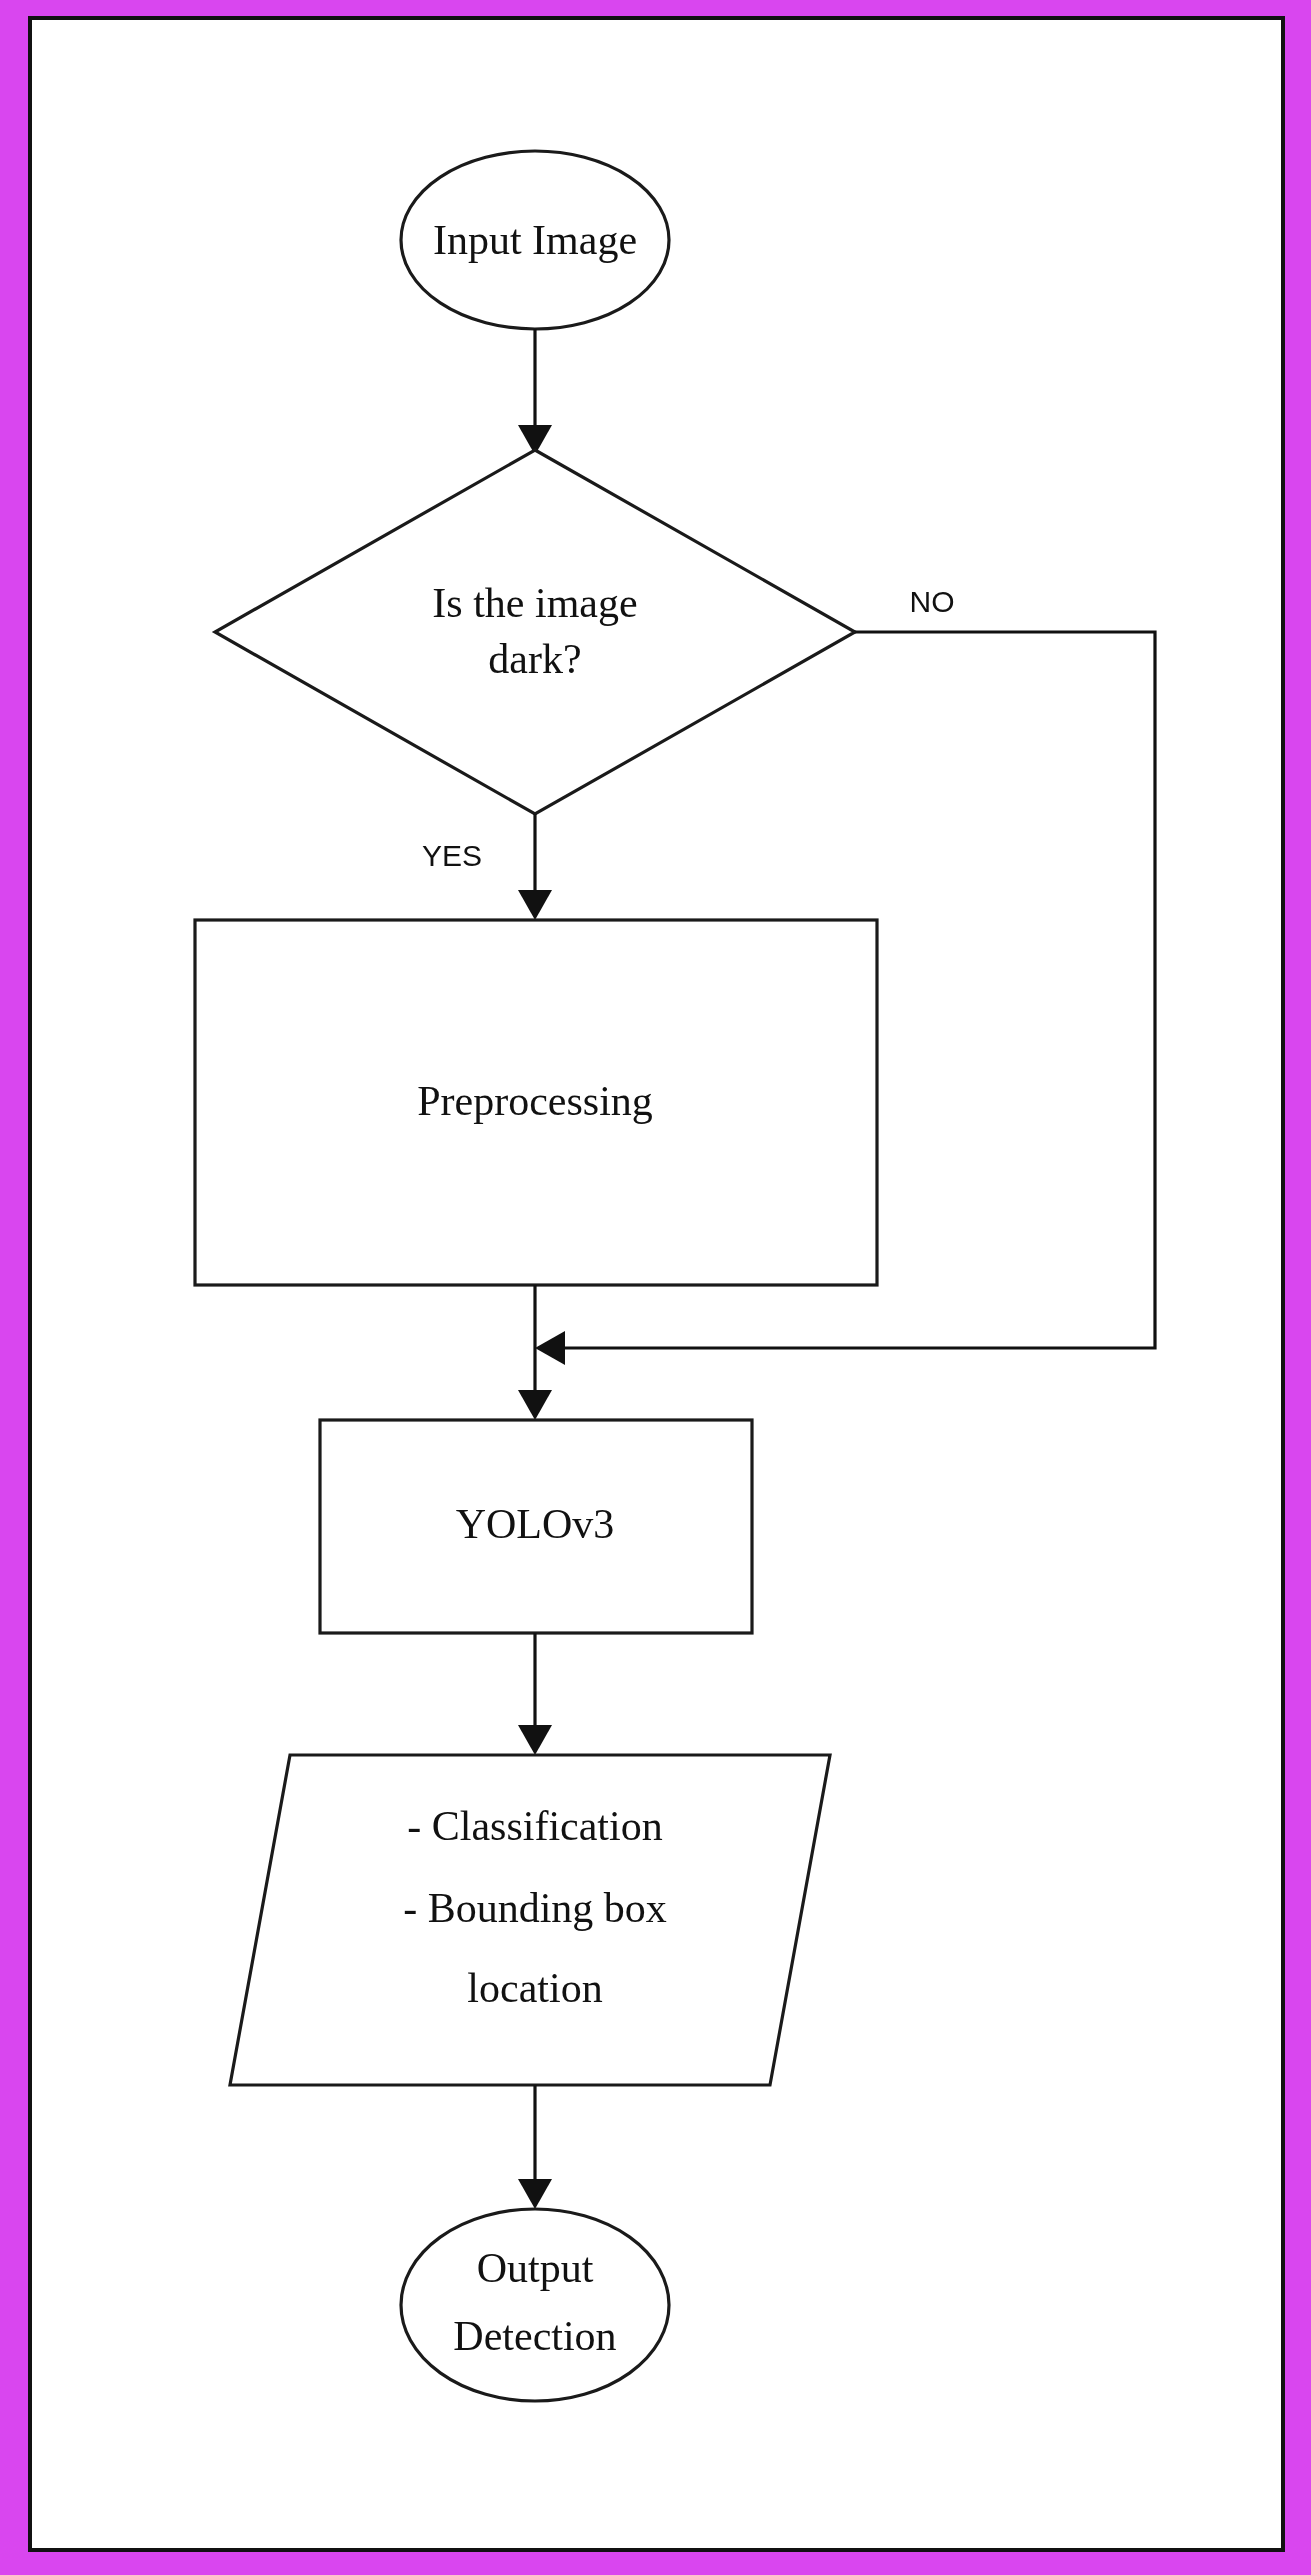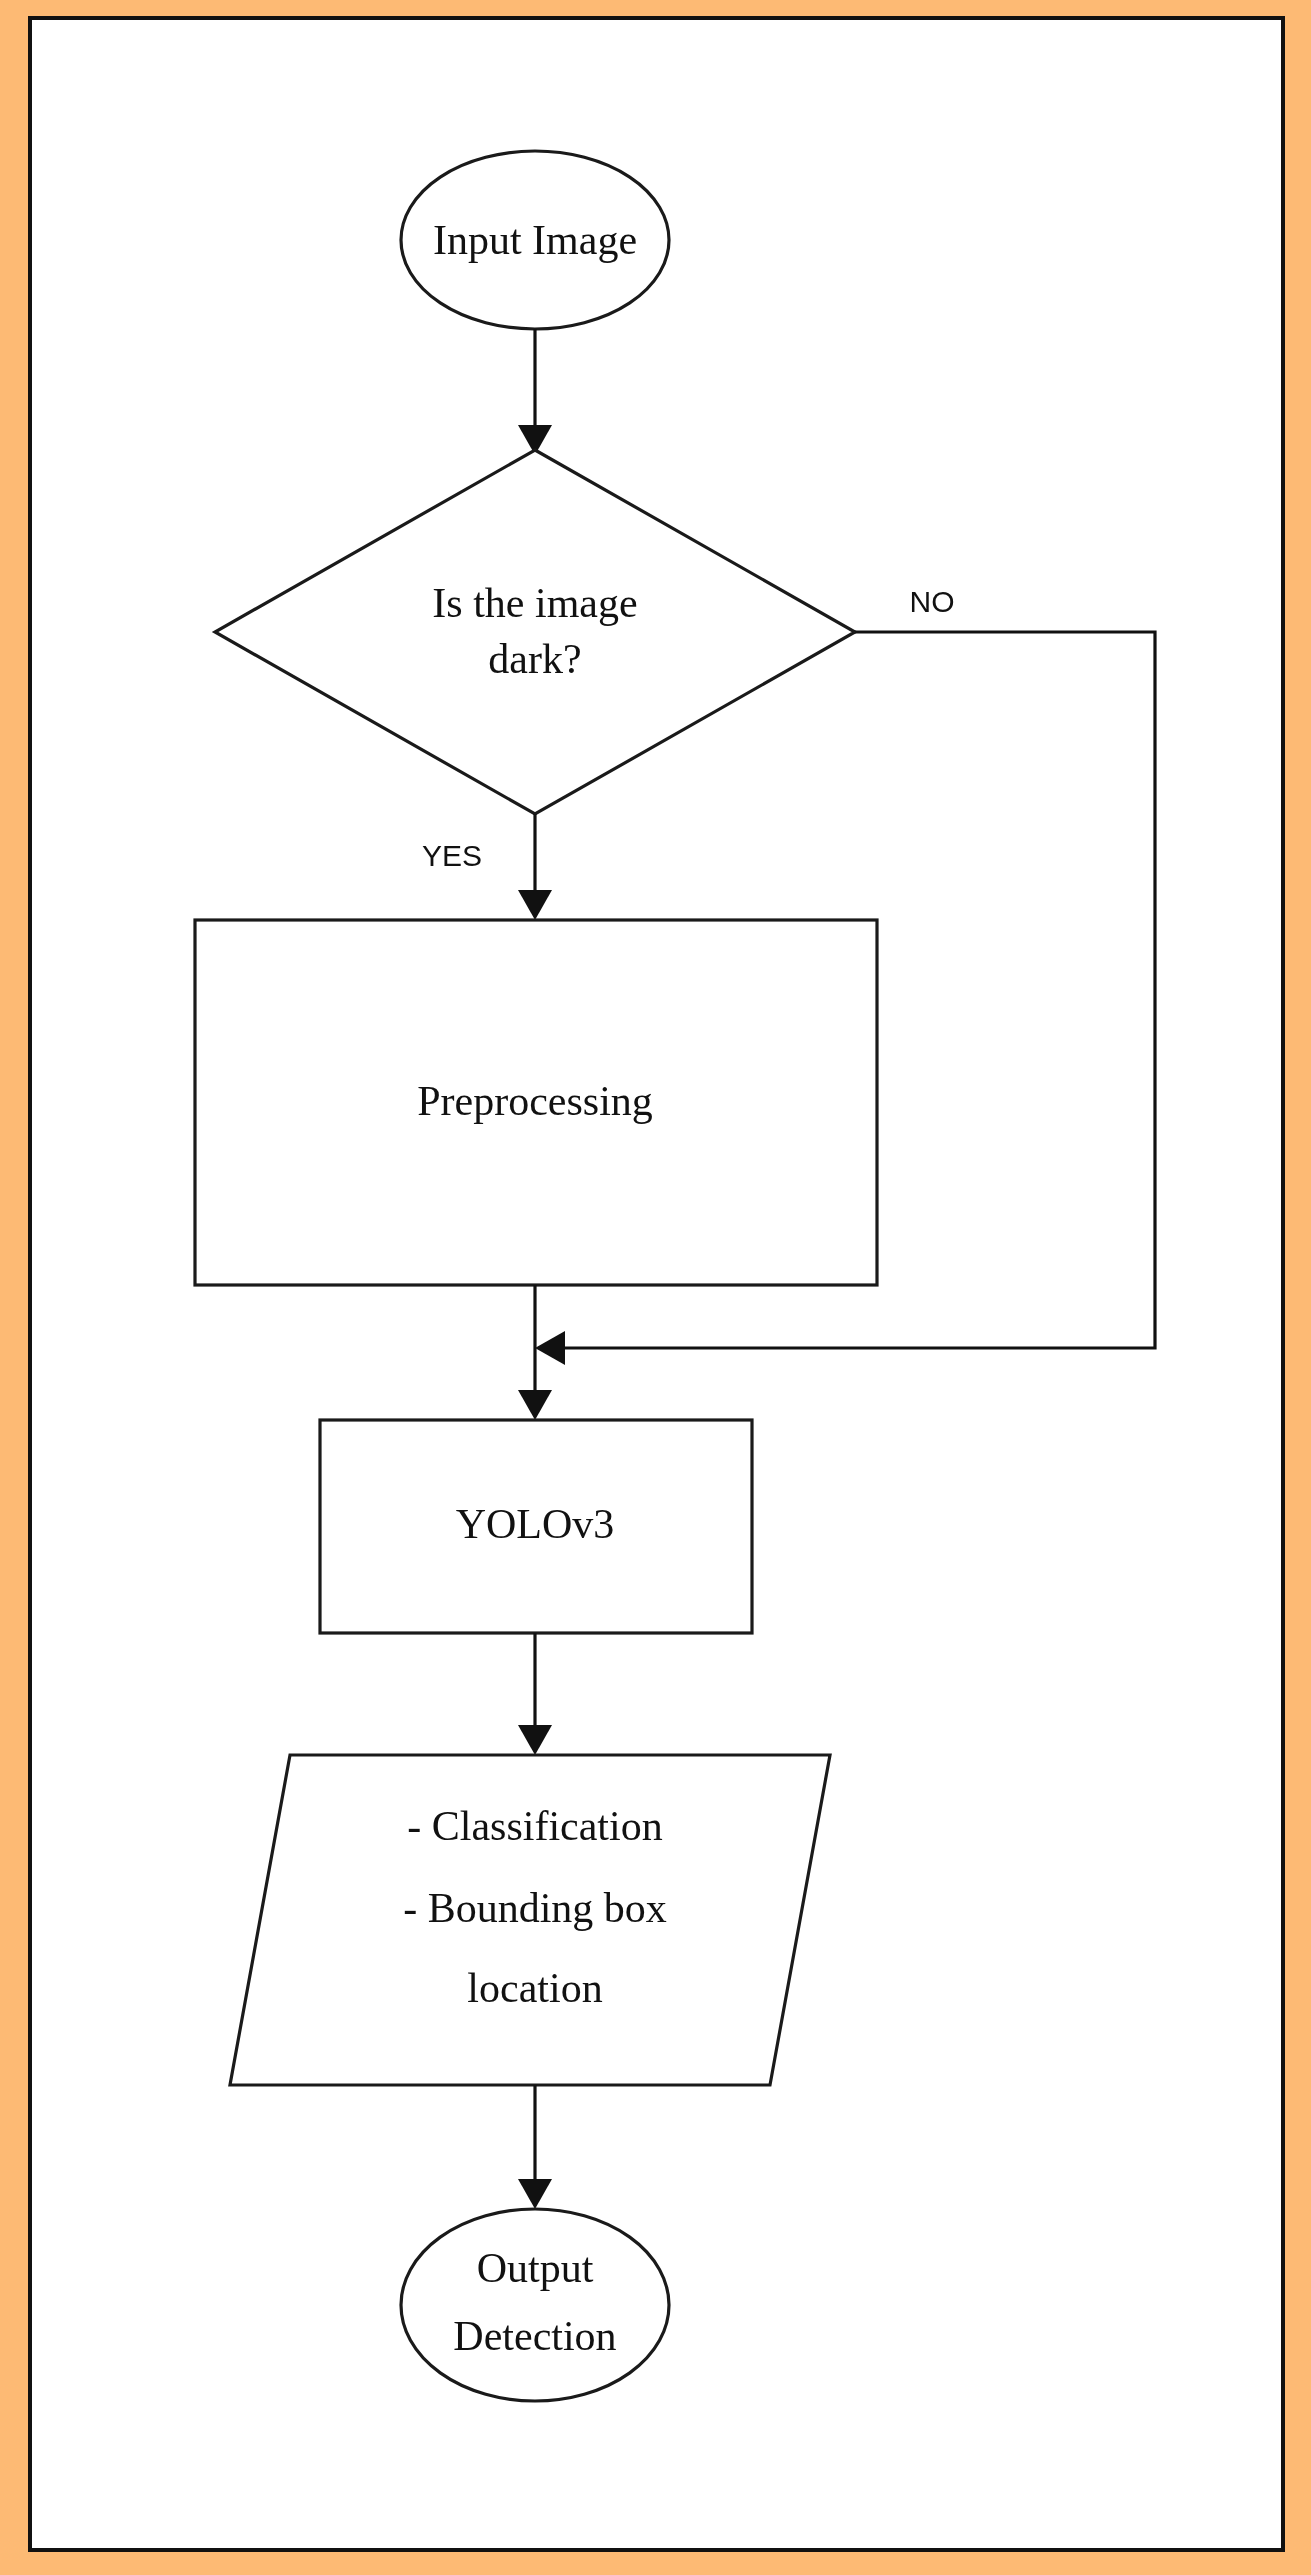--- a/index.html
+++ b/index.html
@@ -8,21 +8,21 @@
     padding: 0;
     background: #ffffff;
   }
   body {
     font-family: "Liberation Serif", "DejaVu Serif", serif;
   }
   #canvas {
     position: relative;
     width: 1311px;
     height: 2575px;
-    background: #fdba74;
+    background: #d946ef;
     overflow: hidden;
   }
   #flow-svg {
     position: absolute;
     top: 0;
     left: 0;
     width: 1311px;
     height: 2575px;
     display: block;
   }

